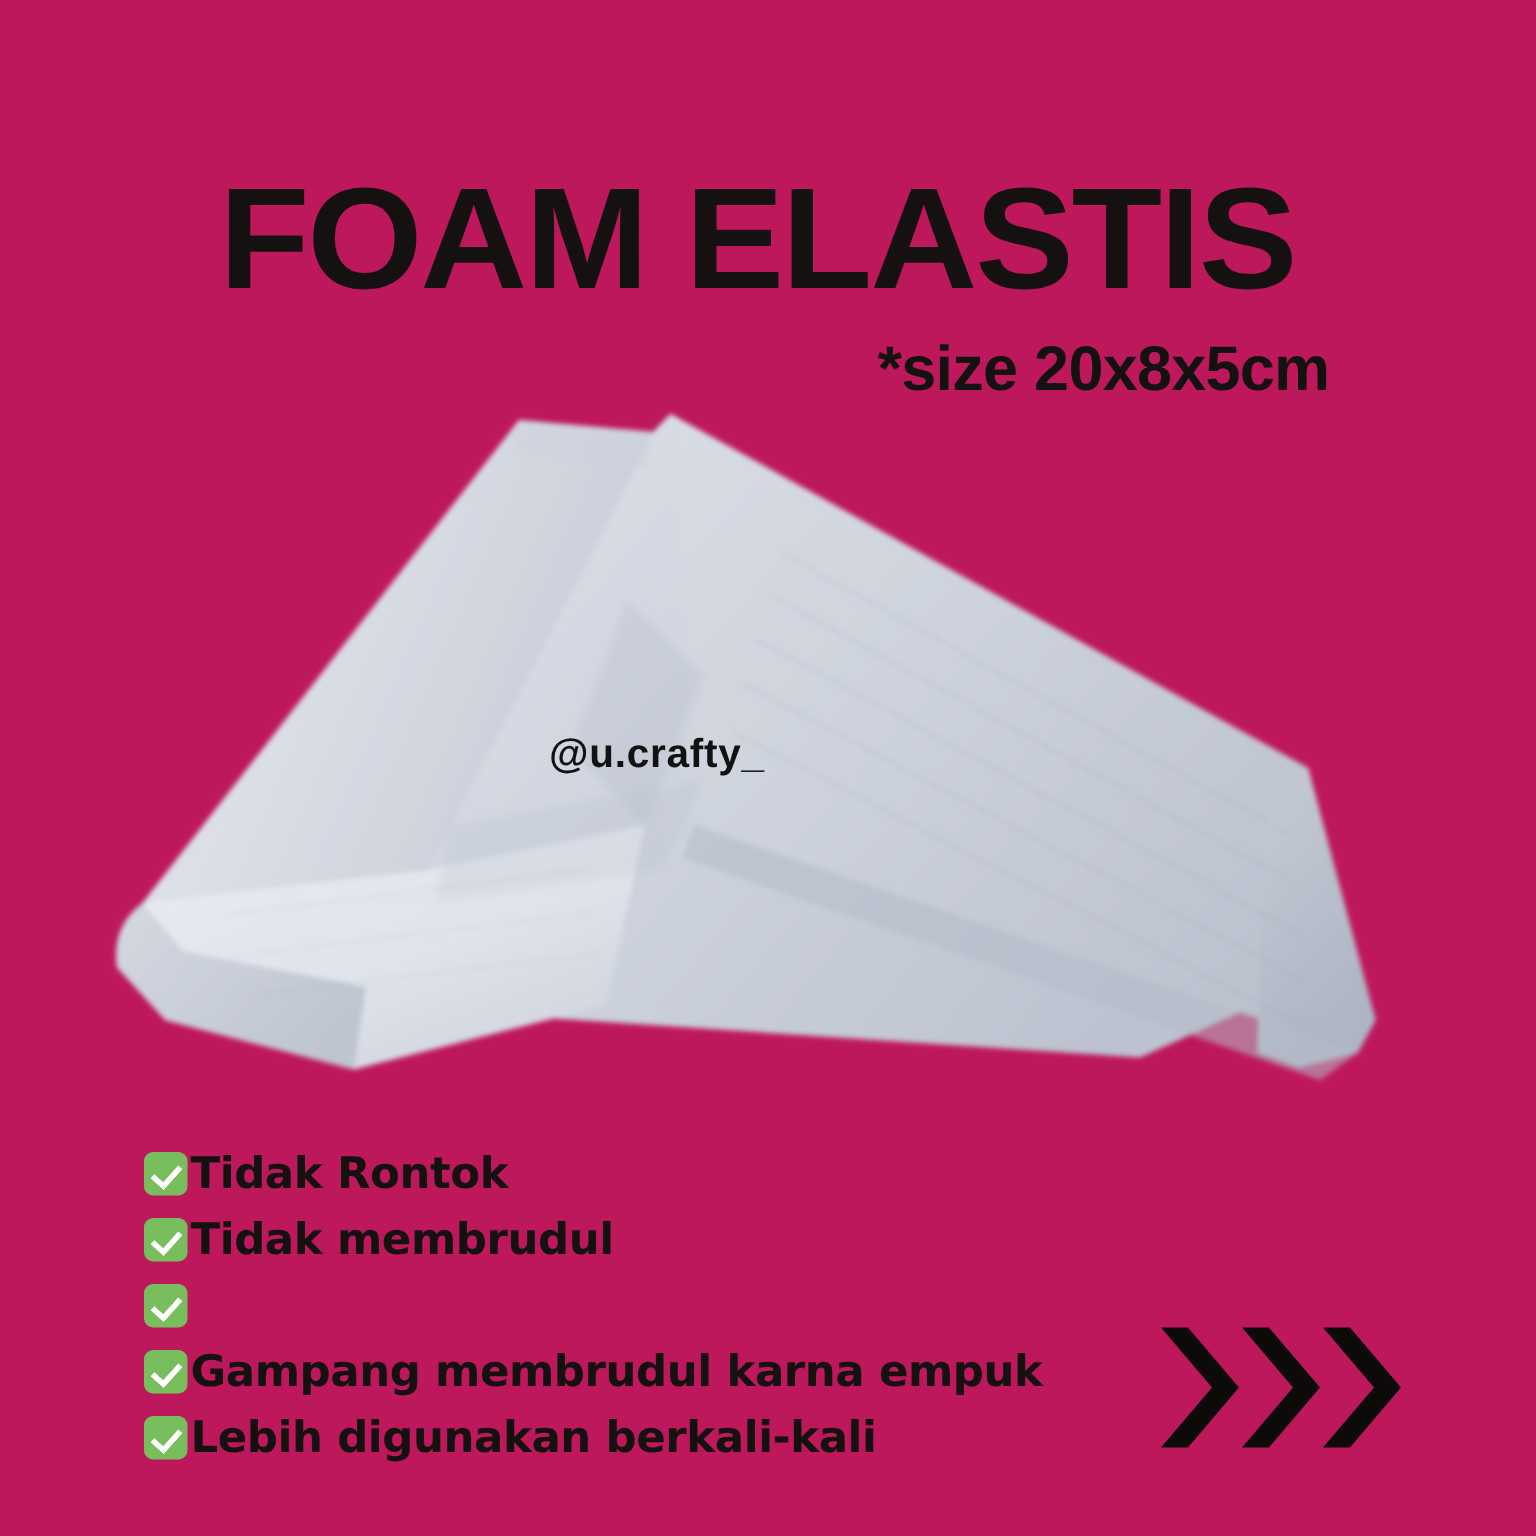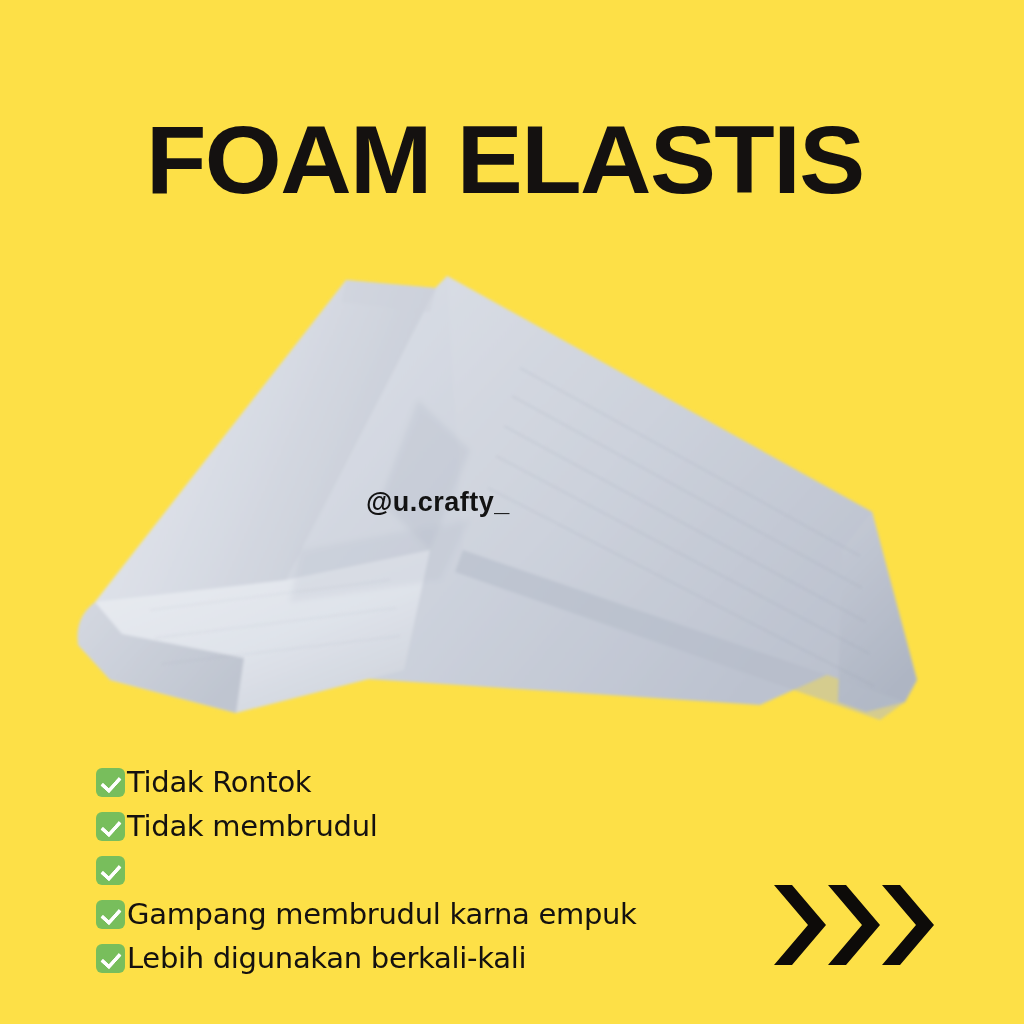--- a/index.html
+++ b/index.html
@@ -97,45 +97,46 @@
     top: 5px;
     width: 8px;
     height: 15px;
     border: solid #ffffff;
     border-width: 0 4px 4px 0;
     transform: rotate(42deg);
     border-radius: 1px;
   }
   .feature-label {
     font-family: "DejaVu Sans", sans-serif;
-    font-weight: 400;
+    font-weight: 700;
     font-size: 29px;
     line-height: 1;
     letter-spacing: -0.3px;
     color: #141110;
     white-space: nowrap;
   }
 
   
   .arrows {
     position: absolute;
     left: 772px;
     top: 881px;
     width: 162px;
     height: 88px;
   }
   .arrows svg { display: block; width: 100%; height: 100%; }
 </style>
 </head>
 <body>
 
-<div id="poster" style="background: #fde047;">
+<div id="poster" style="background: #be185d;">
 
   <div class="headline">FOAM ELASTIS</div>
 
+  <div class="subline">*size 20x8x5cm</div>
 
   <div class="photo">
     <svg viewBox="0 0 1024 500" xmlns="http://www.w3.org/2000/svg" aria-hidden="true">
       <defs>
         <linearGradient id="gradLeftTop" x1="0" y1="0" x2="1" y2="0.45">
           <stop offset="0%" stop-color="#e7eaef"></stop>
           <stop offset="45%" stop-color="#dadee6"></stop>
           <stop offset="100%" stop-color="#c6cbd6"></stop>
         </linearGradient>
         <linearGradient id="gradLeftFace" x1="0.1" y1="0" x2="0.9" y2="1">

